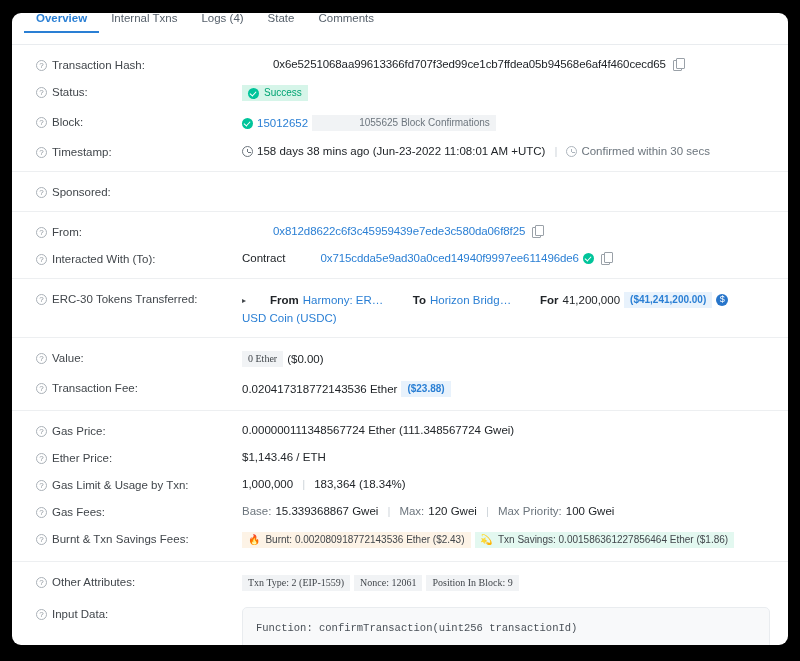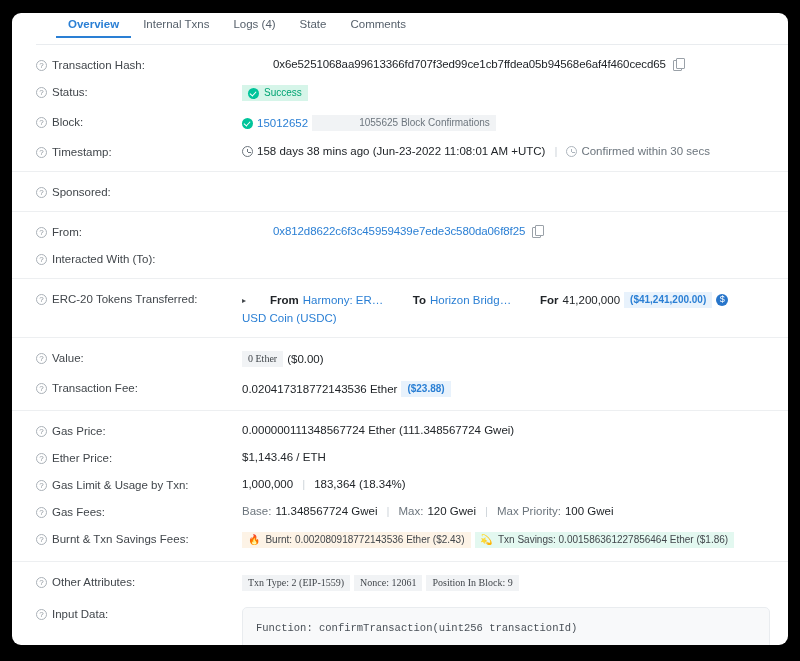--- a/index.html
+++ b/index.html
@@ -14,24 +14,23 @@
     left: 12px; top: 13px;
     width: 776px; height: 632px;
     background: #ffffff;
     border-radius: 9px;
     overflow: hidden;
   }
   
   .tabbar {
     height: 32px;
     display: flex;
-    align-items: center;
-    padding-left: 20px;
+    align-items: flex-start;
+    padding-left: 12px;
     border-bottom: 1px solid #e9ecef;
-    margin-left: 24px;
   }
   .tab {
     font-size: 11.5px;
     color: #56606b;
     padding: 0 12px 8px 12px;
     cursor: pointer;
     white-space: nowrap;
     line-height: 1;
   }
   .tab.active {
@@ -265,28 +264,34 @@
         <a class="link mono-addr">0x812d8622c6f3c45959439e7ede3c580da06f8f25</a>
         <span class="copy"></span>
       </div>
     </div>
 
     <div class="row">
       <div class="lbl">
         <span class="qi">?</span>
         <span>Interacted With (To):</span>
       </div>
-    </div>
-
-    <div class="hr full" style="margin:6px 0;"></div>
-
-    <div class="row">
-      <div class="lbl">
-        <span class="qi">?</span>
-        <span>ERC-20 Tokens Transferred:</span>
+      <div class="val">
+        <span>Contract</span>
+        <a class="link mono-addr">0x715cdda5e9ad30a0ced14940f9997ee611496de6</a>
+        <span class="check-circle"></span>
+        <span class="copy"></span>
+      </div>
+    </div>
+
+    <div class="hr full" style="margin:6px 0;"></div>
+
+    <div class="row">
+      <div class="lbl">
+        <span class="qi">?</span>
+        <span>ERC-30 Tokens Transferred:</span>
       </div>
       <div class="val">
         <span class="arrow-sm">▸</span>
         <span class="bold">From</span>
         <a class="link truncate-link">Harmony: ERC20 ...</a>
         <span class="bold">To</span>
         <a class="link truncate-link">Horizon Bridge Ex...</a>
         <span class="bold">For</span>
         <span>41,200,000</span>
         <span class="badge badge-blue">($41,241,200.00)</span>
@@ -349,21 +354,21 @@
       </div>
     </div>
 
     <div class="row">
       <div class="lbl">
         <span class="qi">?</span>
         <span>Gas Fees:</span>
       </div>
       <div class="val">
         <span class="muted">Base:</span>
-        <span>11.348567724 Gwei</span>
+        <span>15.339368867 Gwei</span>
         <span class="sep">|</span>
         <span class="muted">Max:</span>
         <span>120 Gwei</span>
         <span class="sep">|</span>
         <span class="muted">Max Priority:</span>
         <span>100 Gwei</span>
       </div>
     </div>
 
     <div class="row">

